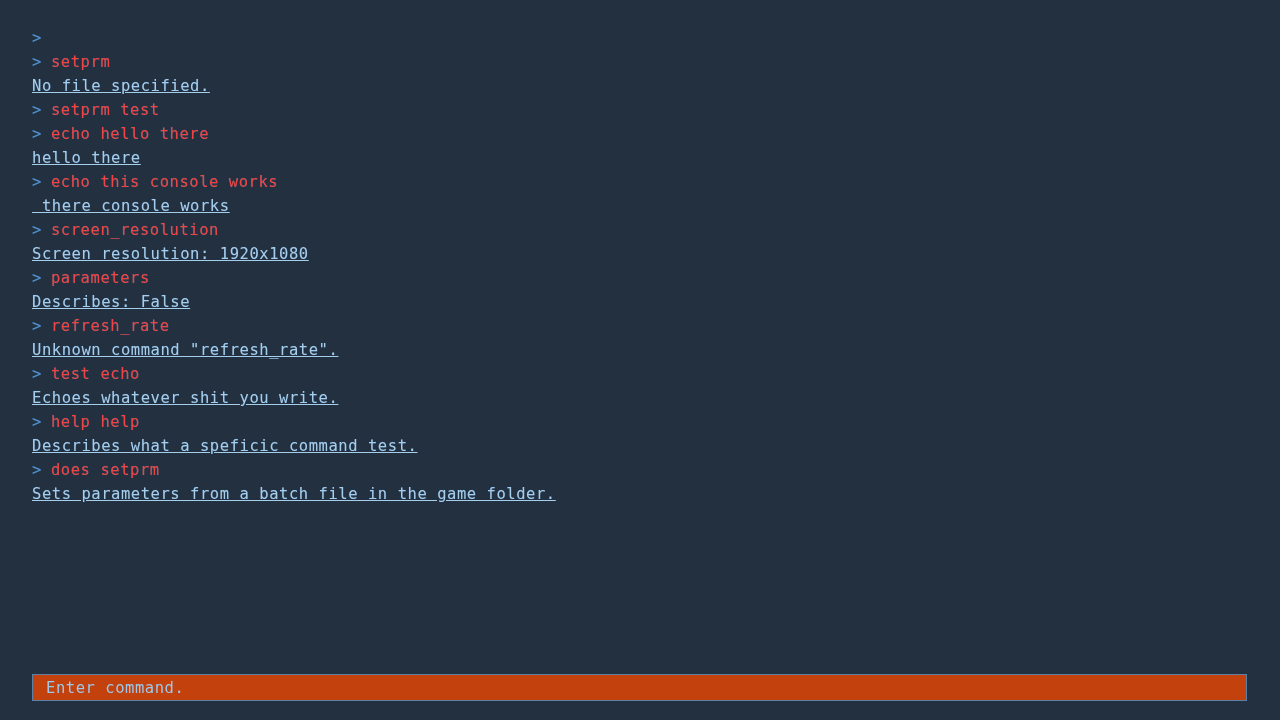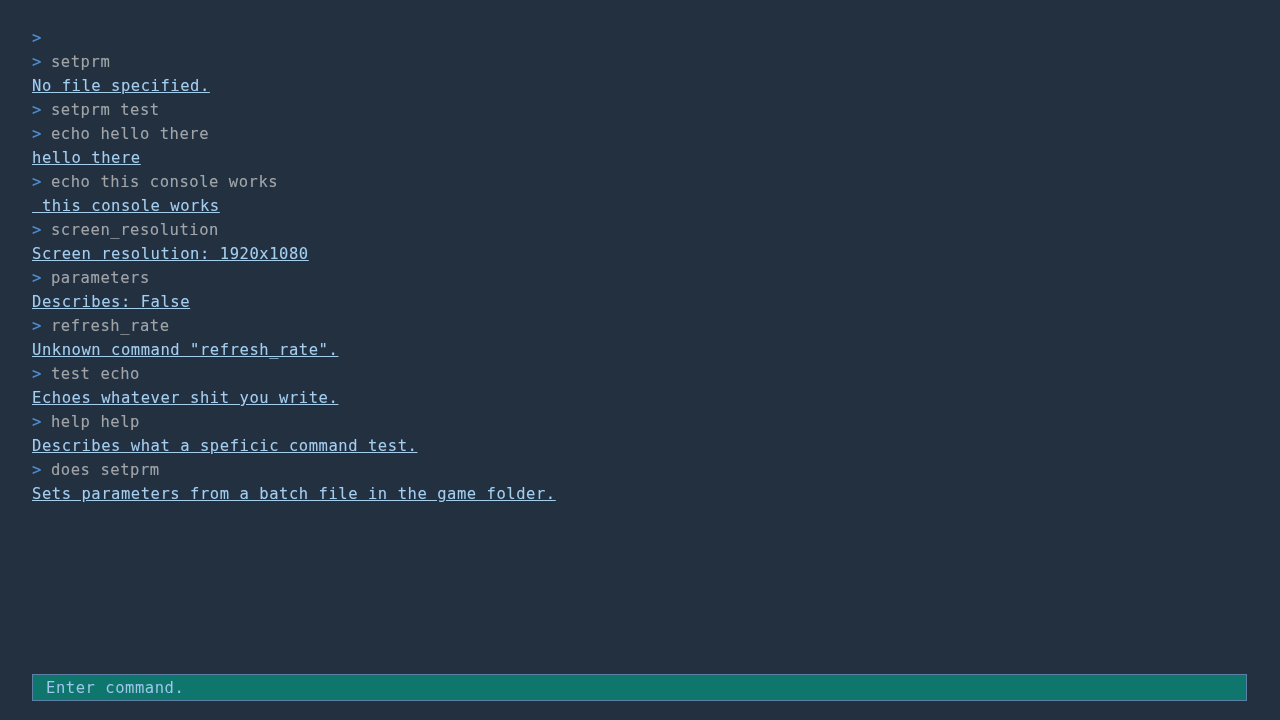--- a/index.html
+++ b/index.html
@@ -49,21 +49,21 @@
     color: #9cc6e8;
   }
 
   .log-line .prompt-caret {
     color: #4e8fd0;
     display: inline-block;
     width: 9.1px;
   }
 
   .log-line .cmd-text {
-    color: #a3a3a3;
+    color: #ef4444;
     margin-top: 15px;
   }
 
   .log-line.resp {
     color: #a5cdec;
     text-decoration: underline;
   }
 
   
   #console-input-row {
@@ -72,21 +72,21 @@
     top: 674px;
     width: 1215px;
     height: 27px;
     box-sizing: border-box;
   }
 
   #console-input {
     width: 100%;
     height: 100%;
     box-sizing: border-box;
-    background: #0f766e;
+    background: #c2410c;
     border: 1px solid #5c7fa3;
     outline: none;
     color: #a3cbeb;
     font-family: "DejaVu Sans Mono", "Liberation Mono", monospace;
     font-size: 15.5px;
     letter-spacing: 0.55px;
     padding: 0 0 0 13px;
     line-height: 25px;
     border-radius: 0;
   }
@@ -105,21 +105,21 @@
 <div id="console-app">
 
   <div id="console-output">
       <div class="log-line cmd"><span class="prompt-caret">&gt;</span><span class="cmd-text"></span></div>
       <div class="log-line cmd"><span class="prompt-caret">&gt;</span><span class="cmd-text"> setprm</span></div>
       <div class="log-line resp"><span>No file specified.</span></div>
       <div class="log-line cmd"><span class="prompt-caret">&gt;</span><span class="cmd-text"> setprm test</span></div>
       <div class="log-line cmd"><span class="prompt-caret">&gt;</span><span class="cmd-text"> echo hello there</span></div>
       <div class="log-line resp"><span>hello there</span></div>
       <div class="log-line cmd"><span class="prompt-caret">&gt;</span><span class="cmd-text"> echo this console works</span></div>
-      <div class="log-line resp"><span> this console works</span></div>
+      <div class="log-line resp"><span> there console works</span></div>
       <div class="log-line cmd"><span class="prompt-caret">&gt;</span><span class="cmd-text"> screen_resolution</span></div>
       <div class="log-line resp"><span>Screen resolution: 1920x1080</span></div>
       <div class="log-line cmd"><span class="prompt-caret">&gt;</span><span class="cmd-text"> parameters</span></div>
       <div class="log-line resp"><span>Describes: False</span></div>
       <div class="log-line cmd"><span class="prompt-caret">&gt;</span><span class="cmd-text"> refresh_rate</span></div>
       <div class="log-line resp"><span>Unknown command "refresh_rate".</span></div>
       <div class="log-line cmd"><span class="prompt-caret">&gt;</span><span class="cmd-text"> test echo</span></div>
       <div class="log-line resp"><span>Echoes whatever shit you write.</span></div>
       <div class="log-line cmd"><span class="prompt-caret">&gt;</span><span class="cmd-text"> help help</span></div>
       <div class="log-line resp"><span>Describes what a speficic command test.</span></div>

